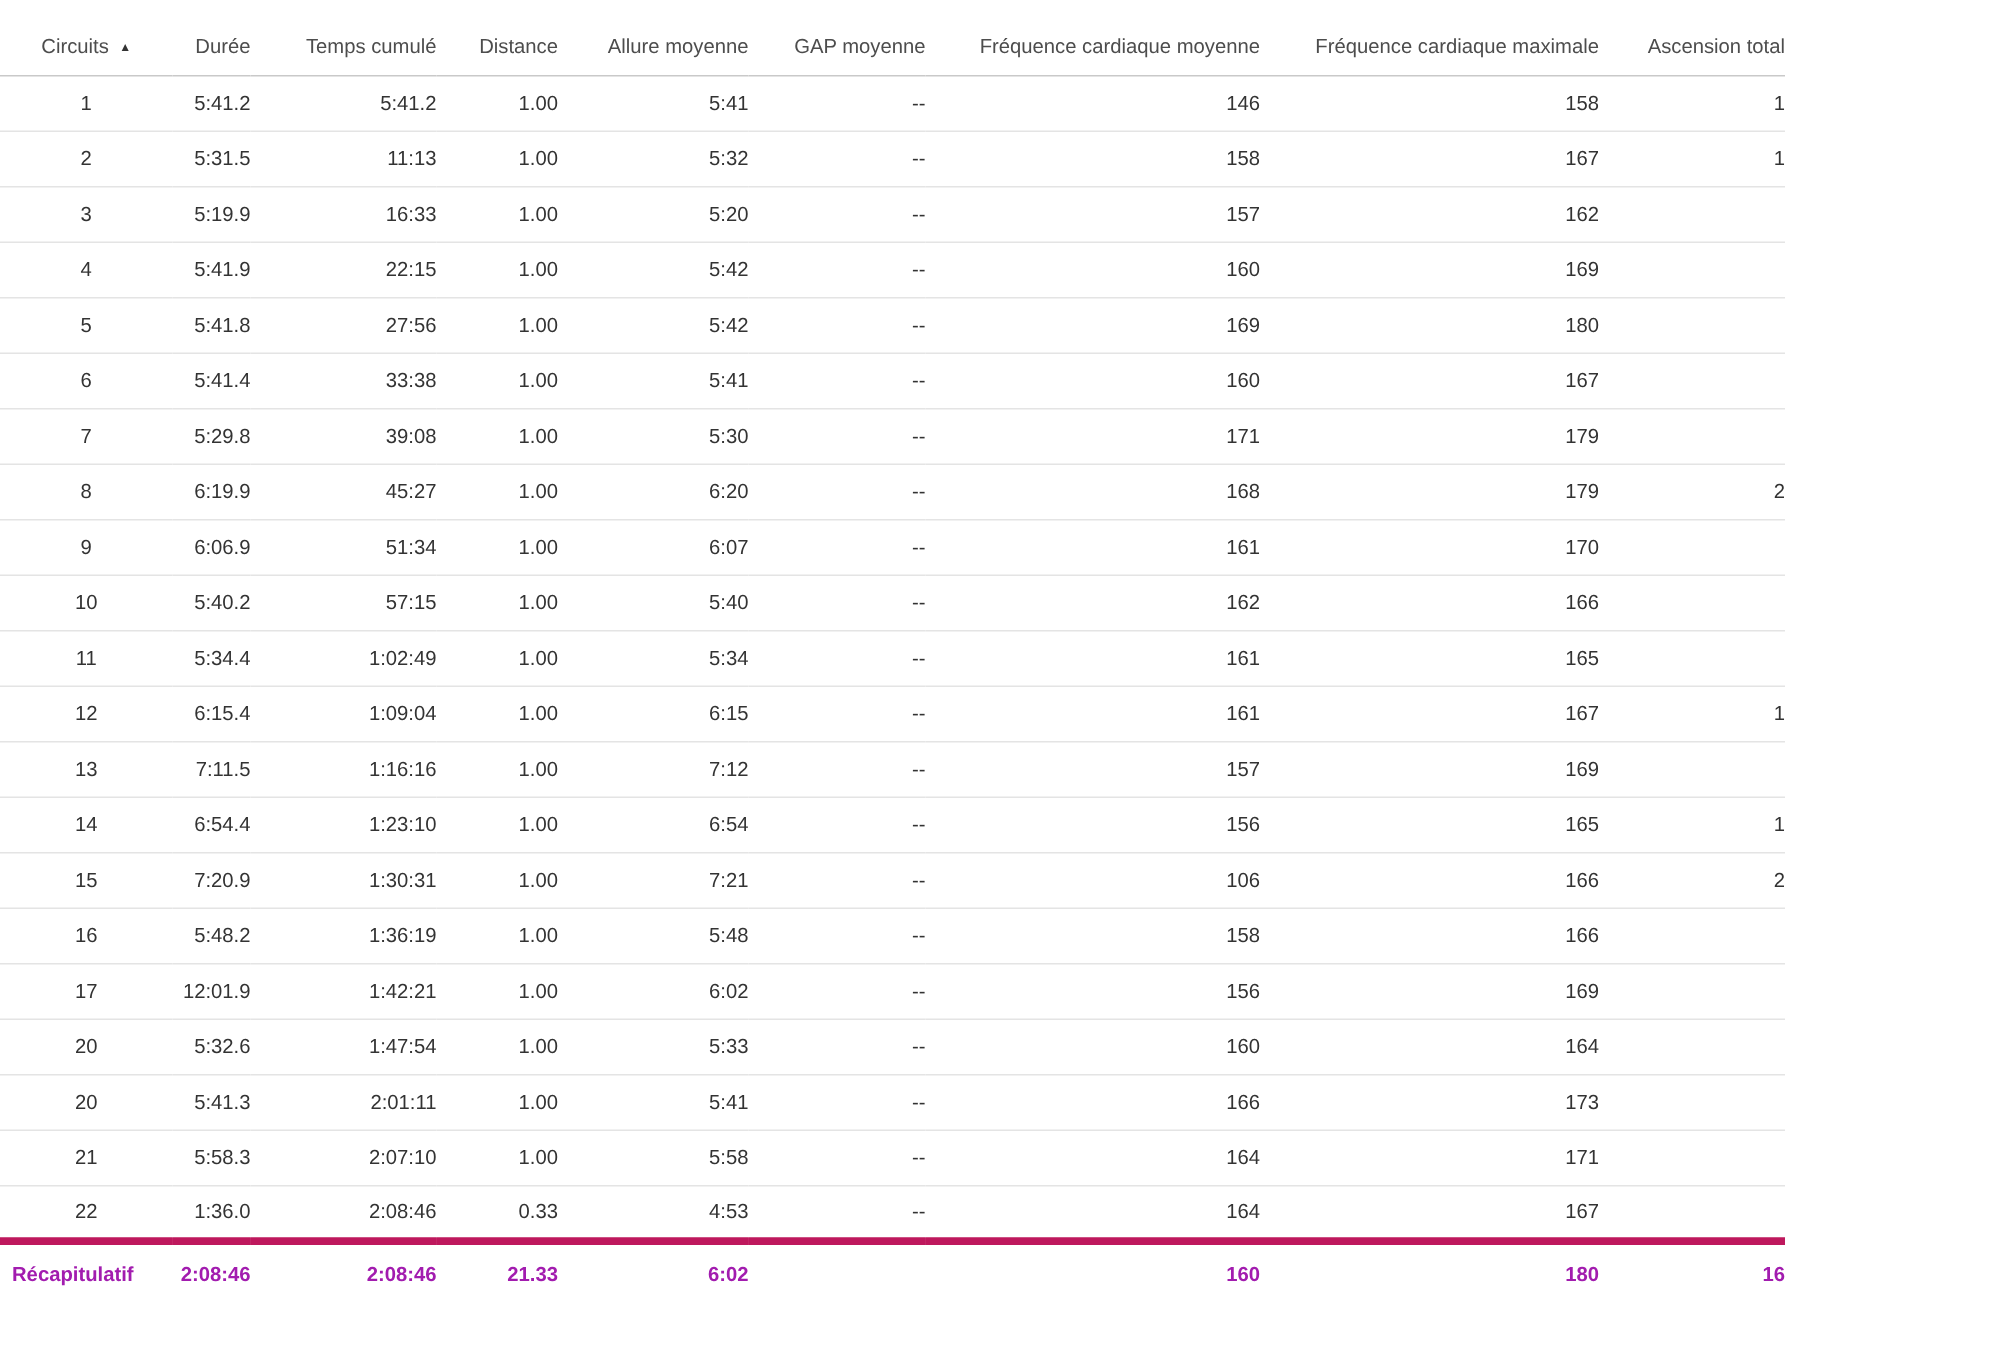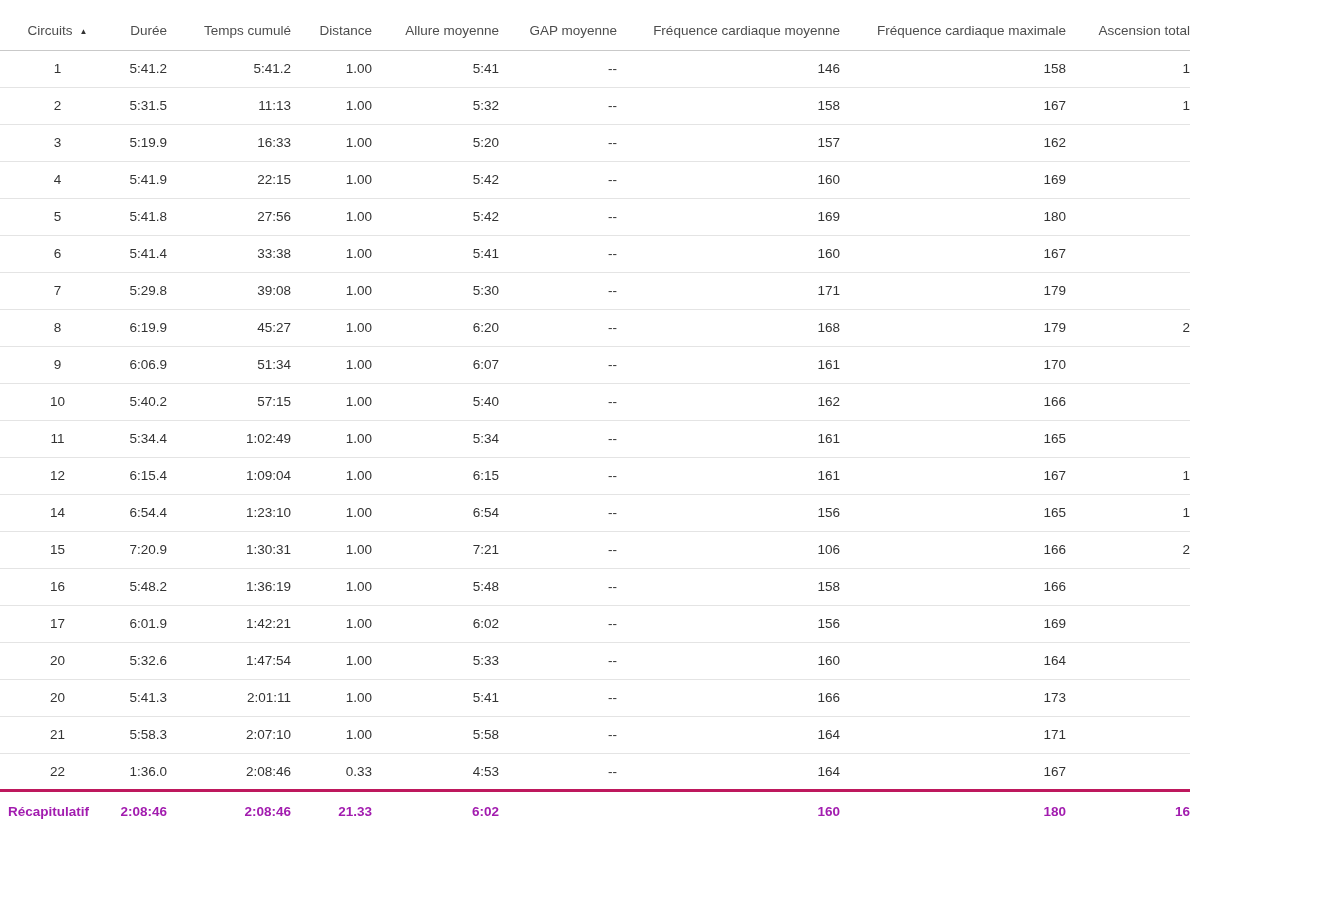--- a/index.html
+++ b/index.html
@@ -46,21 +46,21 @@
     position: relative;
     top: -1px;
   }
   tbody td {
     height: 37px;
     vertical-align: middle;
     border-bottom: 1px solid #e4e4e4;
     color: #333333;
   }
   tbody td.col-circuits { text-align: center; }
-  tbody tr:last-child td { border-bottom: 3px solid #be185d; margin-top: 26px; }
+  tbody tr:last-child td { border-bottom: 5px solid #be185d; margin-top: 26px; }
   tfoot td {
     height: 42px;
     vertical-align: middle;
     font-weight: 700;
     color: #a21caf;
   }
   tfoot td.col-circuits {
     text-align: left;
     padding-left: 8px;
   }
@@ -221,20 +221,31 @@
           <td class="col-duree">6:15.4</td>
           <td class="col-temps_cumule">1:09:04</td>
           <td class="col-distance">1.00</td>
           <td class="col-allure_moyenne">6:15</td>
           <td class="col-gap_moyenne">--</td>
           <td class="col-fc_moyenne">161</td>
           <td class="col-fc_maximale">167</td>
           <td class="col-ascension">1</td>
         </tr>
         <tr>
+          <td class="col-circuits">13</td>
+          <td class="col-duree">7:11.5</td>
+          <td class="col-temps_cumule">1:16:16</td>
+          <td class="col-distance">1.00</td>
+          <td class="col-allure_moyenne">7:12</td>
+          <td class="col-gap_moyenne">--</td>
+          <td class="col-fc_moyenne">157</td>
+          <td class="col-fc_maximale">169</td>
+          <td class="col-ascension"></td>
+        </tr>
+        <tr>
           <td class="col-circuits">14</td>
           <td class="col-duree">6:54.4</td>
           <td class="col-temps_cumule">1:23:10</td>
           <td class="col-distance">1.00</td>
           <td class="col-allure_moyenne">6:54</td>
           <td class="col-gap_moyenne">--</td>
           <td class="col-fc_moyenne">156</td>
           <td class="col-fc_maximale">165</td>
           <td class="col-ascension">1</td>
         </tr>
@@ -255,21 +266,21 @@
           <td class="col-temps_cumule">1:36:19</td>
           <td class="col-distance">1.00</td>
           <td class="col-allure_moyenne">5:48</td>
           <td class="col-gap_moyenne">--</td>
           <td class="col-fc_moyenne">158</td>
           <td class="col-fc_maximale">166</td>
           <td class="col-ascension"></td>
         </tr>
         <tr>
           <td class="col-circuits">17</td>
-          <td class="col-duree">6:01.9</td>
+          <td class="col-duree">12:01.9</td>
           <td class="col-temps_cumule">1:42:21</td>
           <td class="col-distance">1.00</td>
           <td class="col-allure_moyenne">6:02</td>
           <td class="col-gap_moyenne">--</td>
           <td class="col-fc_moyenne">156</td>
           <td class="col-fc_maximale">169</td>
           <td class="col-ascension"></td>
         </tr>
         <tr>
           <td class="col-circuits">20</td>

